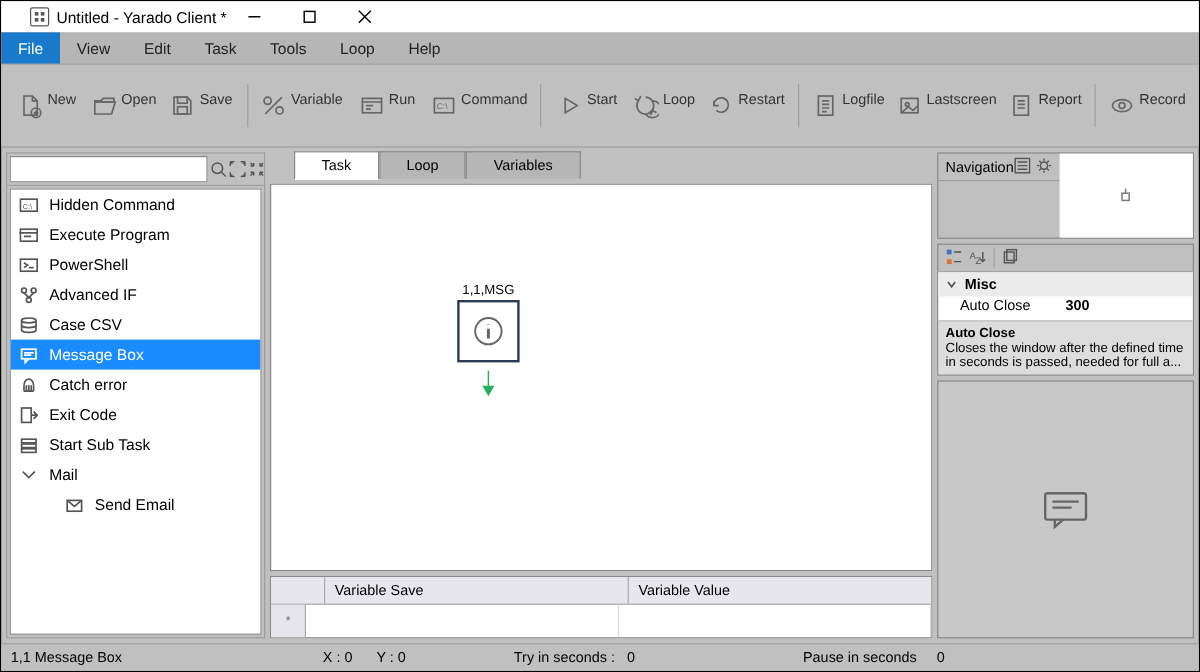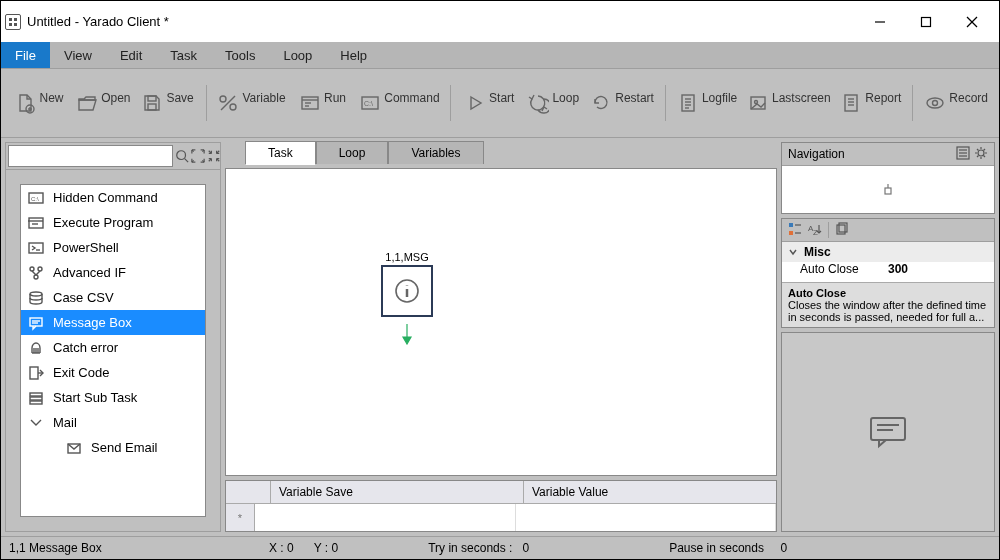--- a/index.html
+++ b/index.html
@@ -1,18 +1,18 @@
 <!DOCTYPE html>
 <html><head>
 <meta charset="utf-8">
 <style>
 html,body{margin:0;padding:0;font-family:"Segoe UI",Tahoma,sans-serif;font-size:13px;background:#c2c2c2;color:#000;user-select:none}
 .window{width:1000px;height:560px;box-sizing:border-box;border:1px solid #000;background:#c0c0c0;position:relative;display:flex;flex-direction:column}
 
-.titlebar{height:41px;background:#fff;display:flex;align-items:center;padding:0 4px;justify-content:space-between}
+.titlebar{height:26px;background:#fff;display:flex;align-items:center;padding:0 24px;justify-content:flex-start}
 .titlebar-left{display:flex;align-items:center;gap:6px}
 .titlebar-ico{width:14px;height:14px;border:1px solid #555;display:inline-flex;align-items:center;justify-content:center;border-radius:2px}
 .titlebar-ico svg{width:10px;height:10px}
 .titlebar-title{font-size:13px}
 .titlebar-btns{display:flex;align-items:center;gap:0}
 .tb-btn{width:46px;height:30px;display:flex;align-items:center;justify-content:center}
 .tb-btn svg{width:12px;height:12px;stroke:#000;stroke-width:1.2;fill:none}
 
 .menubar{height:26px;background:#b6b6b6;display:flex;align-items:stretch;border-bottom:1px solid #9e9e9e}
 .menu-item{padding:0 14px;display:flex;align-items:center;font-size:13px;color:#222}
@@ -24,21 +24,21 @@
 .tool-btn .ico svg{width:22px;height:22px;stroke:#666;stroke-width:1.4;fill:none}
 .tool-btn .lbl{font-size:12px}
 .tool-sep{width:1px;height:36px;background:#9e9e9e;margin:0 6px}
 
 .main{flex:1;display:flex;min-height:0;padding:4px;gap:4px}
 .left-pane{width:214px;background:#c0c0c0;display:flex;flex-direction:column;border:1px solid #9e9e9e}
 .search-row{display:flex;align-items:center;padding:2px;gap:2px;border-bottom:1px solid #9e9e9e}
 .search-input{flex:1;height:20px;border:1px solid #888;padding:0 4px;font-size:12px;background:#fff}
 .sr-icon{width:18px;height:18px;display:flex;align-items:center;justify-content:center}
 .sr-icon svg{width:14px;height:14px;stroke:#555;stroke-width:1.4;fill:none}
-.tree{flex:1;overflow:hidden;background:#fff;border:1px solid #888;margin:14px;position:relative}
+.tree{flex:1;overflow:hidden;background:#fff;border:1px solid #888;margin:2px;position:relative}
 .tree-inner{position:absolute;inset:0;overflow-y:auto}
 .tree-item{display:flex;align-items:center;height:25px;padding:0 6px;gap:8px;font-size:13px}
 .tree-item.selected{background:#1a8cff;color:#fff}
 .tree-item.indent{padding-left:44px}
 .tree-ico{width:18px;display:flex;align-items:center;justify-content:center}
 .tree-ico svg{width:16px;height:16px;stroke:#555;stroke-width:1.4;fill:none}
 .tree-item.selected .tree-ico svg{stroke:#fff}
 
 .center-pane{flex:1;display:flex;flex-direction:column;gap:4px;min-width:0}
 .canvas-tabs{height:22px;display:flex;align-items:flex-end;gap:0;background:#c0c0c0;padding-left:20px}
@@ -55,21 +55,21 @@
 .var-head{display:flex;background:#e6e6ec;border-bottom:1px solid #aaa}
 .var-head div{padding:4px 8px;font-size:12px;border-right:1px solid #aaa}
 .var-head .rowh{width:28px}
 .var-head .c1{flex:1}
 .var-head .c2{flex:1;border-right:none}
 .var-row{display:flex;flex:1}
 .var-row .rowh{width:28px;background:#e6e6ec;border-right:1px solid #aaa;display:flex;align-items:center;justify-content:center;font-size:11px;color:#777}
 .var-row .c1,.var-row .c2{flex:1;border-right:1px solid #ddd}
 
 .right-pane{width:214px;display:flex;flex-direction:column;gap:4px}
-.nav-panel{height:70px;border:1px solid #888;background:#c0c0c0;display:flex;flex-direction:column}
+.nav-panel{height:70px;border:1px solid #888;background:#c0c0c0;display:flex;flex-direction:row}
 .panel-title{height:22px;display:flex;align-items:center;justify-content:space-between;padding:0 6px;font-size:12px;border-bottom:1px solid #9e9e9e}
 .panel-title .icos{display:flex;gap:4px}
 .panel-title .icos svg{width:14px;height:14px;stroke:#555;stroke-width:1.2;fill:none}
 .nav-body{flex:1;background:#fff;display:flex;align-items:center;justify-content:center}
 .nav-body svg{width:18px;height:14px;stroke:#777;stroke-width:1.2;fill:none}
 .prop-panel{border:1px solid #888;background:#c0c0c0;display:flex;flex-direction:column}
 .prop-tools{height:22px;display:flex;align-items:center;gap:6px;padding:0 6px;border-bottom:1px solid #9e9e9e}
 .prop-tools svg{width:14px;height:14px;stroke:#555;stroke-width:1.2;fill:none}
 .prop-grid{background:#fff;border-bottom:1px solid #aaa}
 .prop-cat{display:flex;align-items:center;height:20px;font-size:12px;padding:0 6px;gap:6px;background:#ececec;font-weight:bold}

